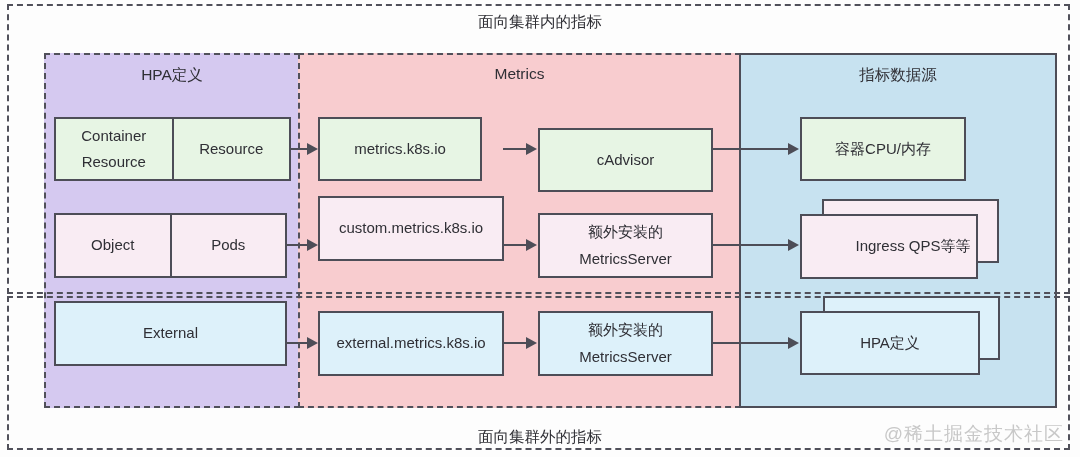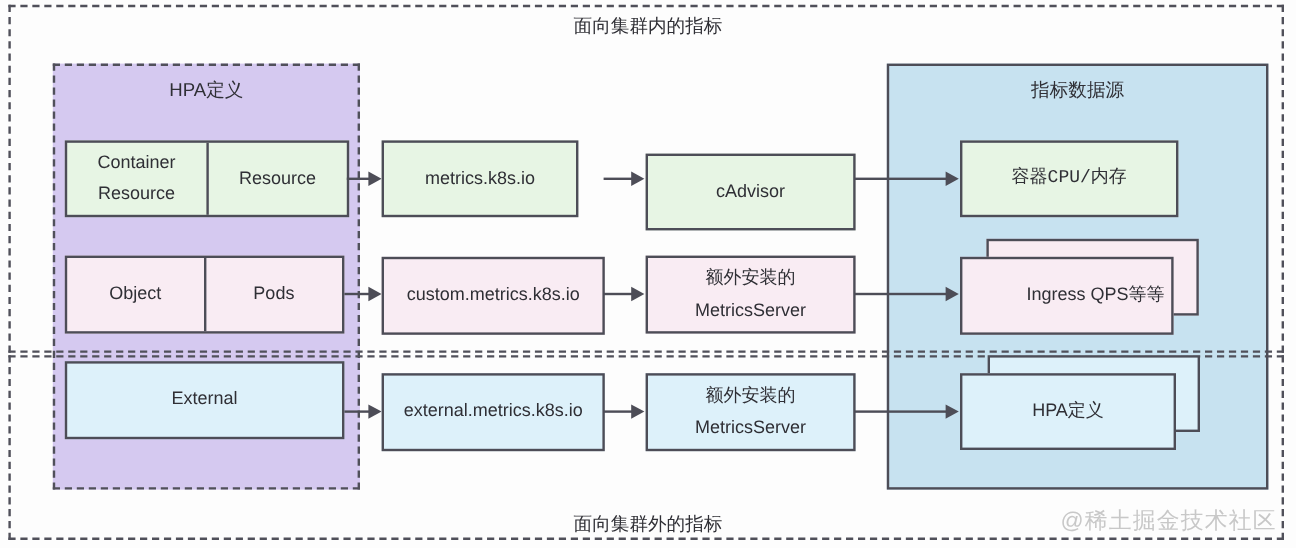--- a/index.html
+++ b/index.html
@@ -118,48 +118,51 @@
 <div class="canvas">
 
   <div class="region region-top"></div>
   <div class="region region-bottom"></div>
   <div class="region-label top">面向集群内的指标</div>
   <div class="region-label bottom">面向集群外的指标</div>
 
   <div class="col col-hpa">
     <div class="col-header">HPA定义</div>
   </div>
+  <div class="col col-metrics">
+    <div class="col-header">Metrics</div>
+  </div>
   <div class="col col-sources">
     <div class="col-header">指标数据源</div>
   </div>
 
   <div class="node green split" style="left:54px;top:117px;width:237px;height:64px;">
     <div class="cell">Container Resource</div>
     <div class="cell">Resource</div>
   </div>
   <div class="arrow" style="left:289px;top:142px;width:29px;"></div>
   <div class="node green" style="left:318px;top:117px;width:164px;height:64px;">
     <span class="ln">metrics.k8s.io</span>
   </div>
   <div class="arrow" style="left:503px;top:142px;width:34px;"></div>
   <div class="node green" style="left:538px;top:117px;width:175px;height:64px;margin-top:11px;">
     <span class="ln">cAdvisor</span>
     <span class="ln"></span>
   </div>
   <div class="arrow" style="left:712px;top:142px;width:87px;"></div>
-  <div class="node green" style="left:800px;top:117px;width:182px;height:64px;font-family:Liberation Mono, monospace;">
+  <div class="node green" style="left:800px;top:117px;width:166px;height:64px;">
     <span class="ln">容器CPU/内存</span>
   </div>
 
   <div class="node pinkbox split" style="left:54px;top:213px;width:233px;height:65px;">
     <div class="cell">Object</div>
     <div class="cell">Pods</div>
   </div>
   <div class="arrow" style="left:287px;top:238px;width:31px;"></div>
-  <div class="node pinkbox" style="left:318px;top:214px;width:186px;height:65px;">
+  <div class="node pinkbox" style="left:318px;top:196px;width:186px;height:65px;">
     <span class="ln">custom.metrics.k8s.io</span>
   </div>
   <div class="arrow" style="left:503px;top:238px;width:34px;"></div>
   <div class="node pinkbox" style="left:538px;top:213px;width:175px;height:65px;">
     <span class="ln">额外安装的</span>
     <span class="ln">MetricsServer</span>
   </div>
   <div class="arrow" style="left:712px;top:238px;width:87px;"></div>
   <div class="node pinkbox" style="left:822px;top:199px;width:177px;height:64px;"></div>
   <div class="node pinkbox front" style="left:800px;top:214px;width:178px;height:65px;padding-left:48px;">

